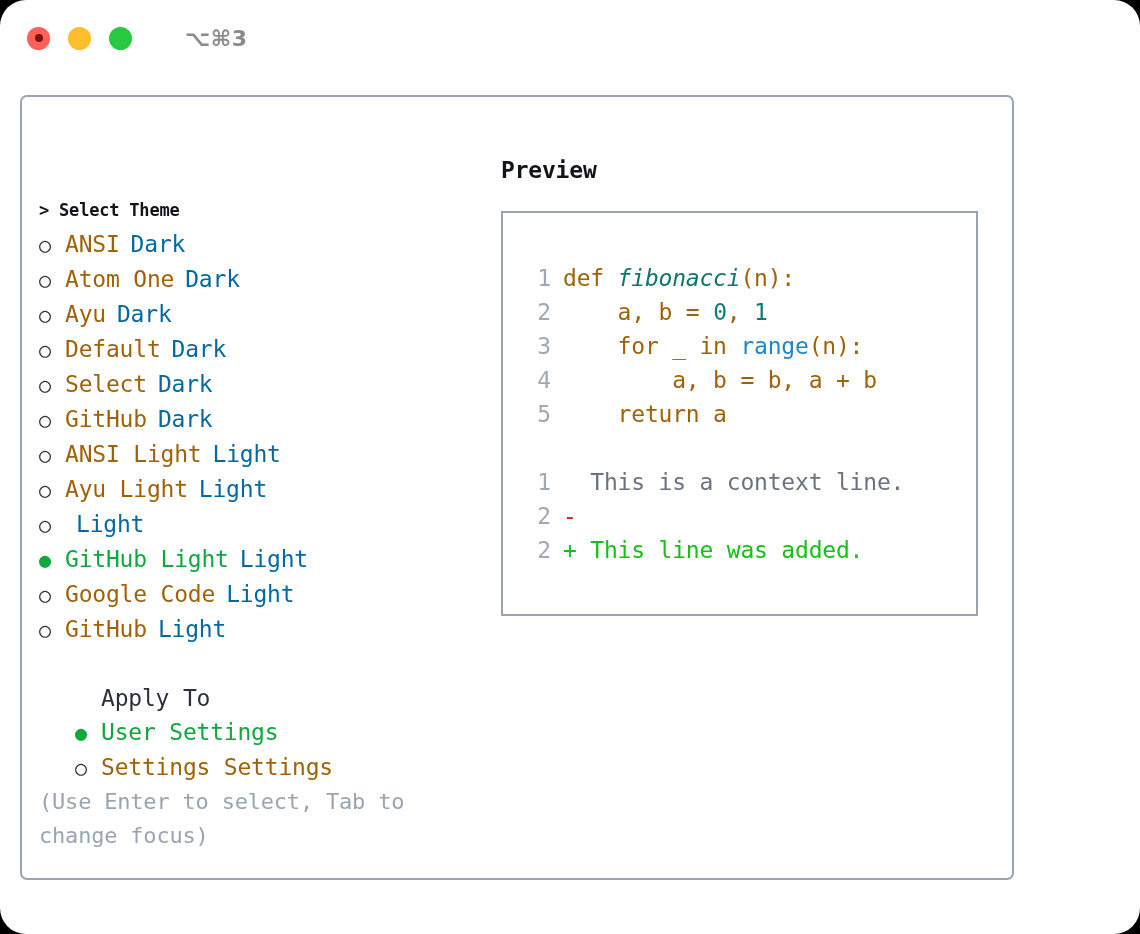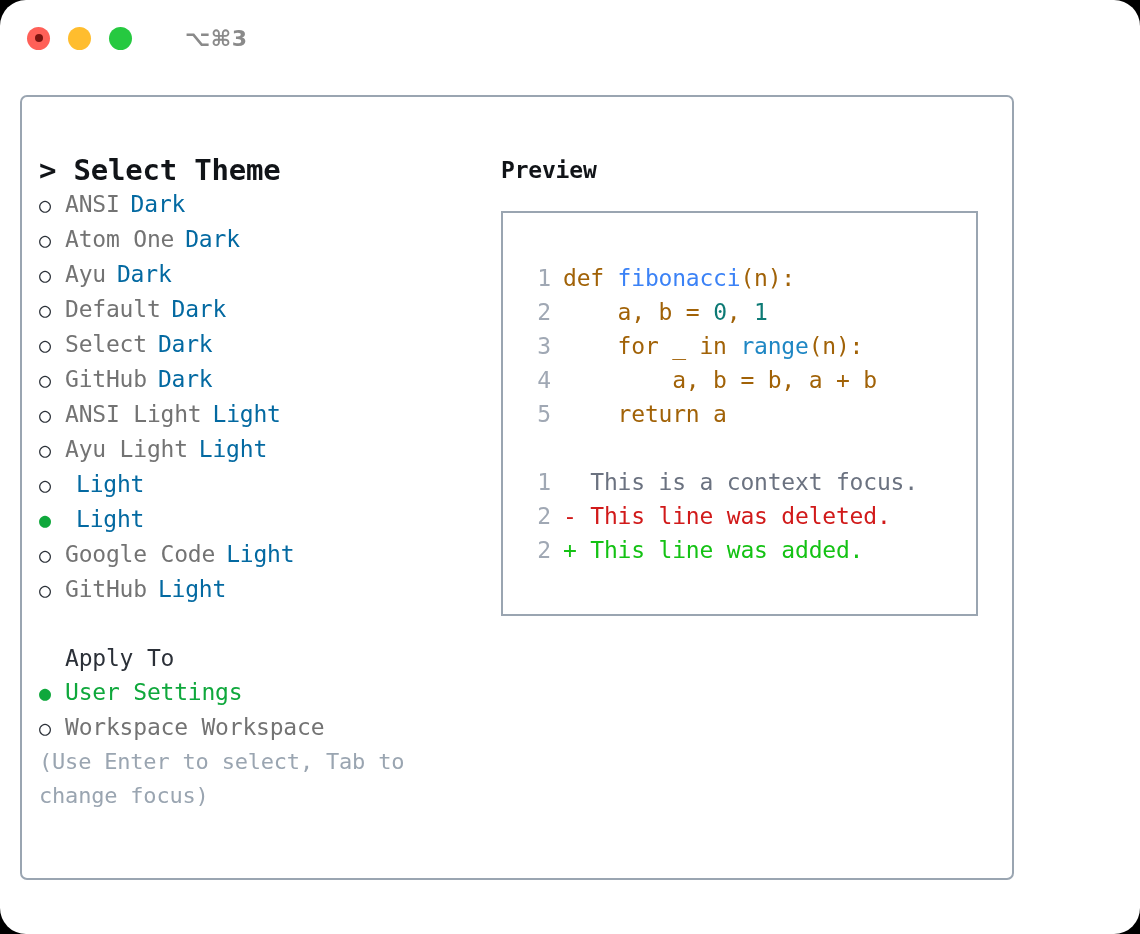--- a/index.html
+++ b/index.html
@@ -95,26 +95,27 @@
 
   .col-right {
     position: absolute;
     left: 479px;
     top: 56px;
     width: 500px;
   }
 
   
   .section-title {
-    font-size: 29px;
+    font-size: 17px;
     font-weight: 700;
     color: #111418;
     line-height: 34px;
     letter-spacing: -0.2px;
     white-space: pre;
+    margin-top: 40px;
   }
 
   .theme-list { margin-top: 0; }
 
   .opt-row {
     display: flex;
     align-items: baseline;
     line-height: 34px;
     font-size: 23px;
     white-space: pre;
@@ -123,29 +124,29 @@
 
   .bullet {
     width: 26px;
     flex: 0 0 26px;
     font-size: 20px;
     color: #2b3038;
     line-height: 34px;
   }
   .bullet.on { color: #0fa83c; }
 
-  .opt-label { color: #737373; }
+  .opt-label { color: #a16207; }
   .opt-row.selected .opt-label { color: #0fa83c; }
 
   .opt-badge {
     color: #0369a1;
     margin-left: 11px;
   }
 
-  .apply-block { margin-top: 34px; }
+  .apply-block { margin-top: 34px; margin-left: 36px; }
 
   .apply-title {
     font-size: 23px;
     color: #2b3038;
     line-height: 34px;
     padding-left: 26px;
     letter-spacing: -0.2px;
     white-space: pre;
   }
 
@@ -186,21 +187,21 @@
   .gutter {
     width: 30px;
     flex: 0 0 30px;
     text-align: right;
     color: #a0a8b4;
     margin-right: 12px;
   }
 
   .code-text { color: #a16207; }
 
-  .tok-fn   { color: #3b82f6; }
+  .tok-fn   { color: #0f766e; font-style: italic; }
   .tok-num  { color: #0d7a75; }
   .tok-call { color: #1f87c4; }
 
   .blank-line { height: 34px; }
 
   .diff-ctx  { color: #6b7280; }
   .diff-del  { color: #d11a1a; }
   .diff-add  { color: #14c214; }
 </style>
 </head>
@@ -225,50 +226,50 @@
         <div class="theme-list" id="theme-list">
             <div class="opt-row"><span class="bullet">○</span><span class="opt-label">ANSI</span><span class="opt-badge">Dark</span></div>
             <div class="opt-row"><span class="bullet">○</span><span class="opt-label">Atom One</span><span class="opt-badge">Dark</span></div>
             <div class="opt-row"><span class="bullet">○</span><span class="opt-label">Ayu</span><span class="opt-badge">Dark</span></div>
             <div class="opt-row"><span class="bullet">○</span><span class="opt-label">Default</span><span class="opt-badge">Dark</span></div>
             <div class="opt-row"><span class="bullet">○</span><span class="opt-label">Select</span><span class="opt-badge">Dark</span></div>
             <div class="opt-row"><span class="bullet">○</span><span class="opt-label">GitHub</span><span class="opt-badge">Dark</span></div>
             <div class="opt-row"><span class="bullet">○</span><span class="opt-label">ANSI Light</span><span class="opt-badge">Light</span></div>
             <div class="opt-row"><span class="bullet">○</span><span class="opt-label">Ayu Light</span><span class="opt-badge">Light</span></div>
             <div class="opt-row"><span class="bullet">○</span><span class="opt-badge">Light</span></div>
-            <div class="opt-row selected"><span class="bullet on">●</span><span class="opt-badge">Light</span></div>
+            <div class="opt-row selected"><span class="bullet on">●</span><span class="opt-label">GitHub Light</span><span class="opt-badge">Light</span></div>
             <div class="opt-row"><span class="bullet">○</span><span class="opt-label">Google Code</span><span class="opt-badge">Light</span></div>
             <div class="opt-row"><span class="bullet">○</span><span class="opt-label">GitHub</span><span class="opt-badge">Light</span></div>
           </div>
 
         <div class="apply-block">
           <div class="apply-title">Apply To</div>
           <div id="apply-list">
               <div class="opt-row selected"><span class="bullet on">●</span><span class="opt-label">User Settings</span></div>
-              <div class="opt-row"><span class="bullet">○</span><span class="opt-label">Workspace Workspace</span></div>
+              <div class="opt-row"><span class="bullet">○</span><span class="opt-label">Settings Settings</span></div>
             </div>
         </div>
 
         <div class="hint">(Use Enter to select, Tab to change focus)</div>
       </div>
 
       <div class="col-right">
         <div class="preview-title">Preview</div>
         <div class="preview-box">
           <div id="code-block">
               <div class="code-line"><span class="gutter">1</span><span><span class="code-text">def </span><span class="tok-fn">fibonacci</span><span class="code-text">(n):</span></span></div>
               <div class="code-line"><span class="gutter">2</span><span><span class="code-text">    a, b = </span><span class="tok-num">0</span><span class="code-text">, </span><span class="tok-num">1</span></span></div>
               <div class="code-line"><span class="gutter">3</span><span><span class="code-text">    for _ in </span><span class="tok-call">range</span><span class="code-text">(n):</span></span></div>
               <div class="code-line"><span class="gutter">4</span><span><span class="code-text">        a, b = b, a + b</span></span></div>
               <div class="code-line"><span class="gutter">5</span><span><span class="code-text">    return a</span></span></div>
             </div>
           <div class="blank-line"></div>
           <div id="diff-block">
-              <div class="code-line"><span class="gutter">1</span><span class="diff-ctx">  </span><span class="diff-ctx">This is a context focus.</span></div>
-              <div class="code-line"><span class="gutter">2</span><span class="diff-del">- </span><span class="diff-del">This line was deleted.</span></div>
+              <div class="code-line"><span class="gutter">1</span><span class="diff-ctx">  </span><span class="diff-ctx">This is a context line.</span></div>
+              <div class="code-line"><span class="gutter">2</span><span class="diff-del">- </span></div>
               <div class="code-line"><span class="gutter">2</span><span class="diff-add">+ </span><span class="diff-add">This line was added.</span></div>
             </div>
         </div>
       </div>
 
     </div>
   </div>
 </div>
 
 </body></html>

